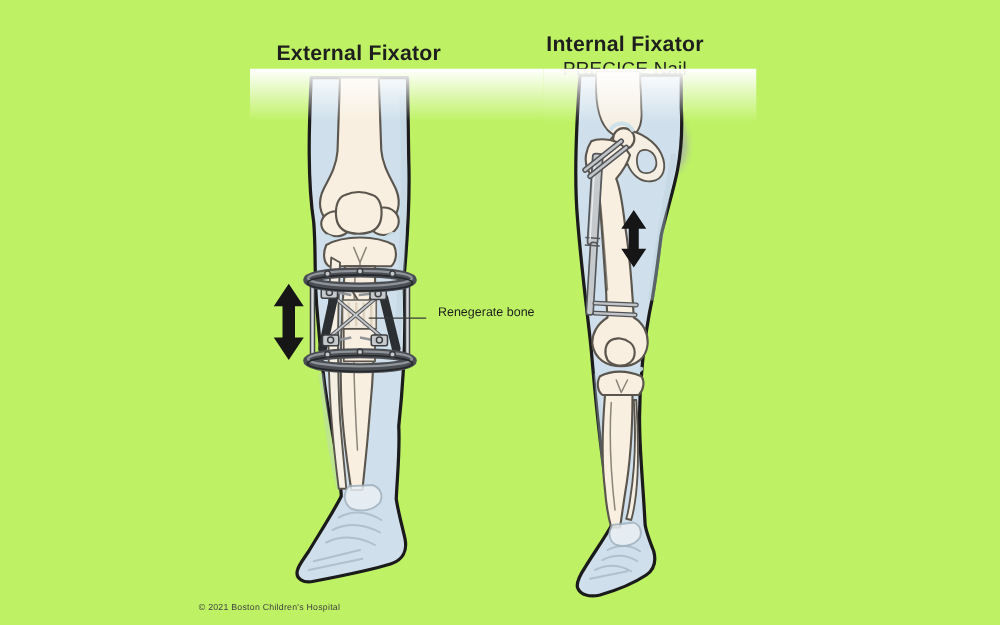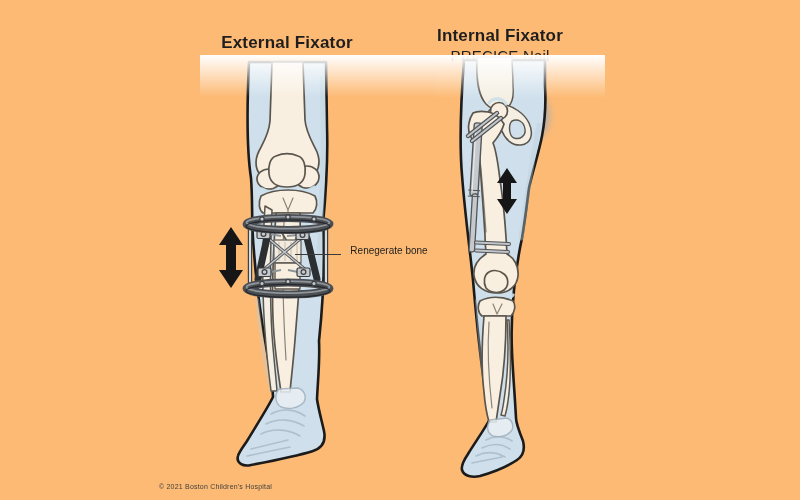--- a/index.html
+++ b/index.html
@@ -20,21 +20,21 @@
   .footbone{fill:#e9eff4;stroke:#a2b2bf;stroke-width:1.5;opacity:.85;}
   .footline{fill:none;stroke:#a2b2bf;stroke-width:1.6;opacity:.7;stroke-linecap:round;}
   .arrow{fill:var(--arrow);}
   .metal-l{fill:var(--metal-light);stroke:#3c3f42;stroke-width:1.2;}
   .regen{fill:var(--regen);stroke:#6b675f;stroke-width:1.3;}
   .striae{stroke:#dccfb9;stroke-width:2;opacity:.85;}
 </style>
 </head>
 <body>
 
-<div id="stage" style="background: #fdba74;">
+<div id="stage" style="background: #bef264;">
 
   <div class="title" style="left:197px;top:33px;width:180px;">External Fixator</div>
 
   <div class="title" style="left:410px;top:26px;width:180px;">
     <div>Internal Fixator</div>
     <div class="subtitle">PRECICE Nail</div>
   </div>
 
   <svg style="left:200px;top:55px;" width="235" height="420" viewBox="200 55 235 420">
     <defs>

